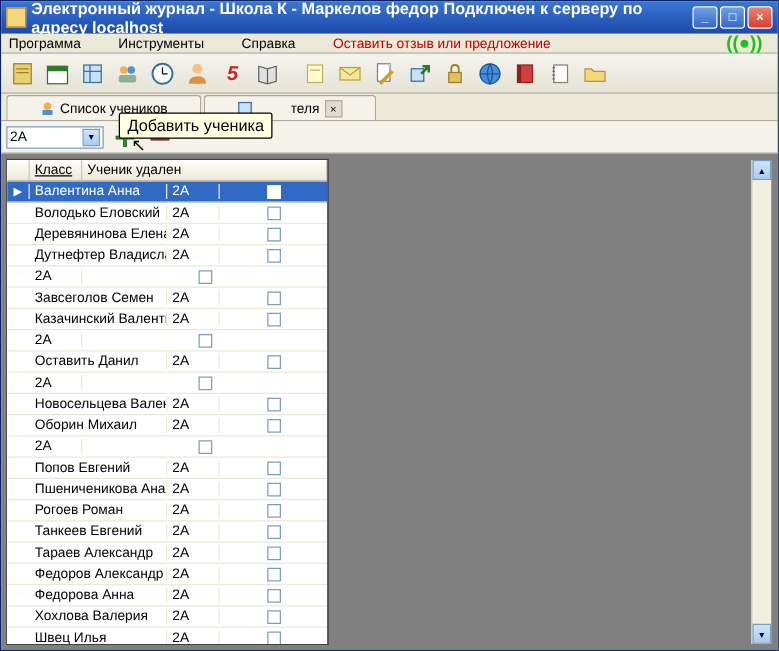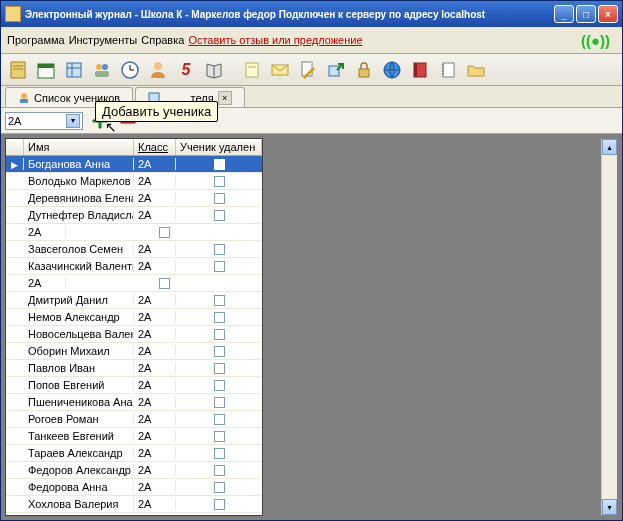--- a/index.html
+++ b/index.html
@@ -1,33 +1,33 @@
 <!DOCTYPE html>
 <html><head>
 <meta charset="utf-8">
 <style>
   * { box-sizing: border-box; }
   body { margin: 0; font-family: Tahoma, sans-serif; font-size: 11px; background: #3a6ea5; overflow: hidden; }
   .window { width: 623px; height: 521px; background: #ece9d8; border: 1px solid #0a246a; position: relative; display: flex; flex-direction: column; }
   .titlebar { height: 26px; background: linear-gradient(to bottom, #3b77d3 0%, #2a5fc0 50%, #1e4aa8 100%); display: flex; align-items: center; padding: 0 4px; color: #fff; font-weight: bold; }
   .title-icon { width: 16px; height: 16px; background: #f4d67d; border: 1px solid #c09030; margin-right: 4px; display: inline-block; }
-  .title-text { flex: 1; font-size: 10px; }
+  .title-text { flex: 1; font-size: 13px; }
   .winbtns { display: flex; gap: 2px; }
   .winbtn { width: 20px; height: 18px; border: 1px solid #fff; border-radius: 3px; display: flex; align-items: center; justify-content: center; font-weight: bold; font-size: 10px; }
   .btn-min, .btn-max { background: linear-gradient(#6fa1e6,#3368c6); color: #fff; }
   .btn-close { background: linear-gradient(#f08070,#d64030); color: #fff; }
-  .menubar { height: 27px; background: #ece9d8; display: flex; align-items: center; padding: 0 6px; gap: 4px; border-bottom: 1px solid #aca899; }
+  .menubar { height: 16px; background: #ece9d8; display: flex; align-items: center; padding: 0 6px; gap: 30px; border-bottom: 1px solid #aca899; }
   .menuitem { color: #000; cursor: default; }
-  .menulink { color: #c00000; text-decoration: underline; cursor: pointer; }
+  .menulink { color: #c00000; cursor: pointer; }
   .status-ind { margin-left: auto; color: #1fbf1f; font-size: 15px; font-weight: bold; margin-right: 6px; }
   .toolbar { height: 32px; background: linear-gradient(#f4f4ee,#e6e3d6); border-bottom: 1px solid #aca899; display: flex; align-items: center; padding: 0 4px; gap: 2px; }
   .tbtn { width: 26px; height: 26px; border: 1px solid transparent; border-radius: 2px; display: flex; align-items: center; justify-content: center; }
   .tbtn svg { width: 20px; height: 20px; }
   .tabstrip { height: 22px; background: #ece9d8; display: flex; align-items: flex-end; padding: 0 4px; border-bottom: 1px solid #aca899; position: relative; }
-  .tab { height: 20px; padding: 0 12px; border: 1px solid #aca899; border-bottom: none; border-radius: 3px 3px 0 0; background: #f5f3e9; display: flex; align-items: center; gap: 4px; font-size: 11px; margin-right: 2px; }
+  .tab { height: 20px; padding: 0 26px; border: 1px solid #aca899; border-bottom: none; border-radius: 3px 3px 0 0; background: #f5f3e9; display: flex; align-items: center; gap: 4px; font-size: 11px; margin-right: 2px; }
   .tab-icon { width: 12px; height: 12px; display: inline-block; }
   .tab-close { width: 14px; height: 14px; background: #e0ddcf; text-align: center; line-height: 12px; font-size: 9px; border: 1px solid #b0ad9f; }
   .subtool { height: 26px; background: #f5f3e9; border-bottom: 1px solid #aca899; display: flex; align-items: center; padding: 0 4px; gap: 6px; position: relative; }
   .combo { width: 78px; height: 18px; border: 1px solid #7f9db9; background: #fff; display: flex; align-items: center; padding: 0 2px; font-size: 11px; }
   .combo-arrow { margin-left: auto; width: 14px; height: 14px; background: linear-gradient(#cfe3fd,#a8cbf5); border: 1px solid #7f9db9; display: flex; align-items: center; justify-content: center; font-size: 8px; }
   .plus-btn, .minus-btn { width: 22px; height: 20px; display: flex; align-items: center; justify-content: center; }
   .plus-btn svg, .minus-btn svg { width: 18px; height: 18px; }
   .tooltip { position: absolute; left: 94px; top: -7px; background: #ffffe1; border: 1px solid #000; padding: 2px 6px; font-size: 13px; z-index: 10; border-radius: 2px; }
   .cursor { position: absolute; left: 104px; top: 11px; z-index: 11; font-size: 14px; color: #000; }
   .content { flex: 1; background: #808080; padding: 4px; overflow: hidden; position: relative; }
@@ -220,36 +220,35 @@
         </svg>
     </div>
     <div class="tooltip">Добавить ученика</div>
     <div class="cursor">↖</div>
   </div>
 
   <div class="content">
     <div class="grid-wrap">
       <div class="ghead">
         <div class="ghead-cell gh-rowsel"></div>
-        <div class="ghead-cell gh-name">Имя</div>
         <div class="ghead-cell gh-class">Класс</div>
         <div class="ghead-cell gh-del">Ученик удален</div>
       </div>
       <div id="grid-body">
           <div class="grow selected">
             <div class="gc-sel"><span class="row-arrow">▶</span></div>
-            <div class="gc-name">Богданова Анна</div>
-            <div class="gc-class">2А</div>
-            <div class="gc-del">
-              <span class="chk"></span>
-            </div>
-          </div>
-          <div class="grow">
-            <div class="gc-sel"></div>
-            <div class="gc-name">Володько Маркелов</div>
+            <div class="gc-name">Валентина Анна</div>
+            <div class="gc-class">2А</div>
+            <div class="gc-del">
+              <span class="chk"></span>
+            </div>
+          </div>
+          <div class="grow">
+            <div class="gc-sel"></div>
+            <div class="gc-name">Володько Еловский</div>
             <div class="gc-class">2А</div>
             <div class="gc-del">
               <span class="chk"></span>
             </div>
           </div>
           <div class="grow">
             <div class="gc-sel"></div>
             <div class="gc-name">Деревянинова Елена</div>
             <div class="gc-class">2А</div>
             <div class="gc-del">
@@ -289,29 +288,28 @@
           </div>
           <div class="grow">
             <div class="gc-sel"></div>
             <div class="gc-class">2А</div>
             <div class="gc-del">
               <span class="chk"></span>
             </div>
           </div>
           <div class="grow">
             <div class="gc-sel"></div>
-            <div class="gc-name">Дмитрий Данил</div>
-            <div class="gc-class">2А</div>
-            <div class="gc-del">
-              <span class="chk"></span>
-            </div>
-          </div>
-          <div class="grow">
-            <div class="gc-sel"></div>
-            <div class="gc-name">Немов Александр</div>
+            <div class="gc-name">Оставить Данил</div>
+            <div class="gc-class">2А</div>
+            <div class="gc-del">
+              <span class="chk"></span>
+            </div>
+          </div>
+          <div class="grow">
+            <div class="gc-sel"></div>
             <div class="gc-class">2А</div>
             <div class="gc-del">
               <span class="chk"></span>
             </div>
           </div>
           <div class="grow">
             <div class="gc-sel"></div>
             <div class="gc-name">Новосельцева Валентина</div>
             <div class="gc-class">2А</div>
             <div class="gc-del">
@@ -321,21 +319,20 @@
           <div class="grow">
             <div class="gc-sel"></div>
             <div class="gc-name">Оборин Михаил</div>
             <div class="gc-class">2А</div>
             <div class="gc-del">
               <span class="chk"></span>
             </div>
           </div>
           <div class="grow">
             <div class="gc-sel"></div>
-            <div class="gc-name">Павлов Иван</div>
             <div class="gc-class">2А</div>
             <div class="gc-del">
               <span class="chk"></span>
             </div>
           </div>
           <div class="grow">
             <div class="gc-sel"></div>
             <div class="gc-name">Попов Евгений</div>
             <div class="gc-class">2А</div>
             <div class="gc-del">

